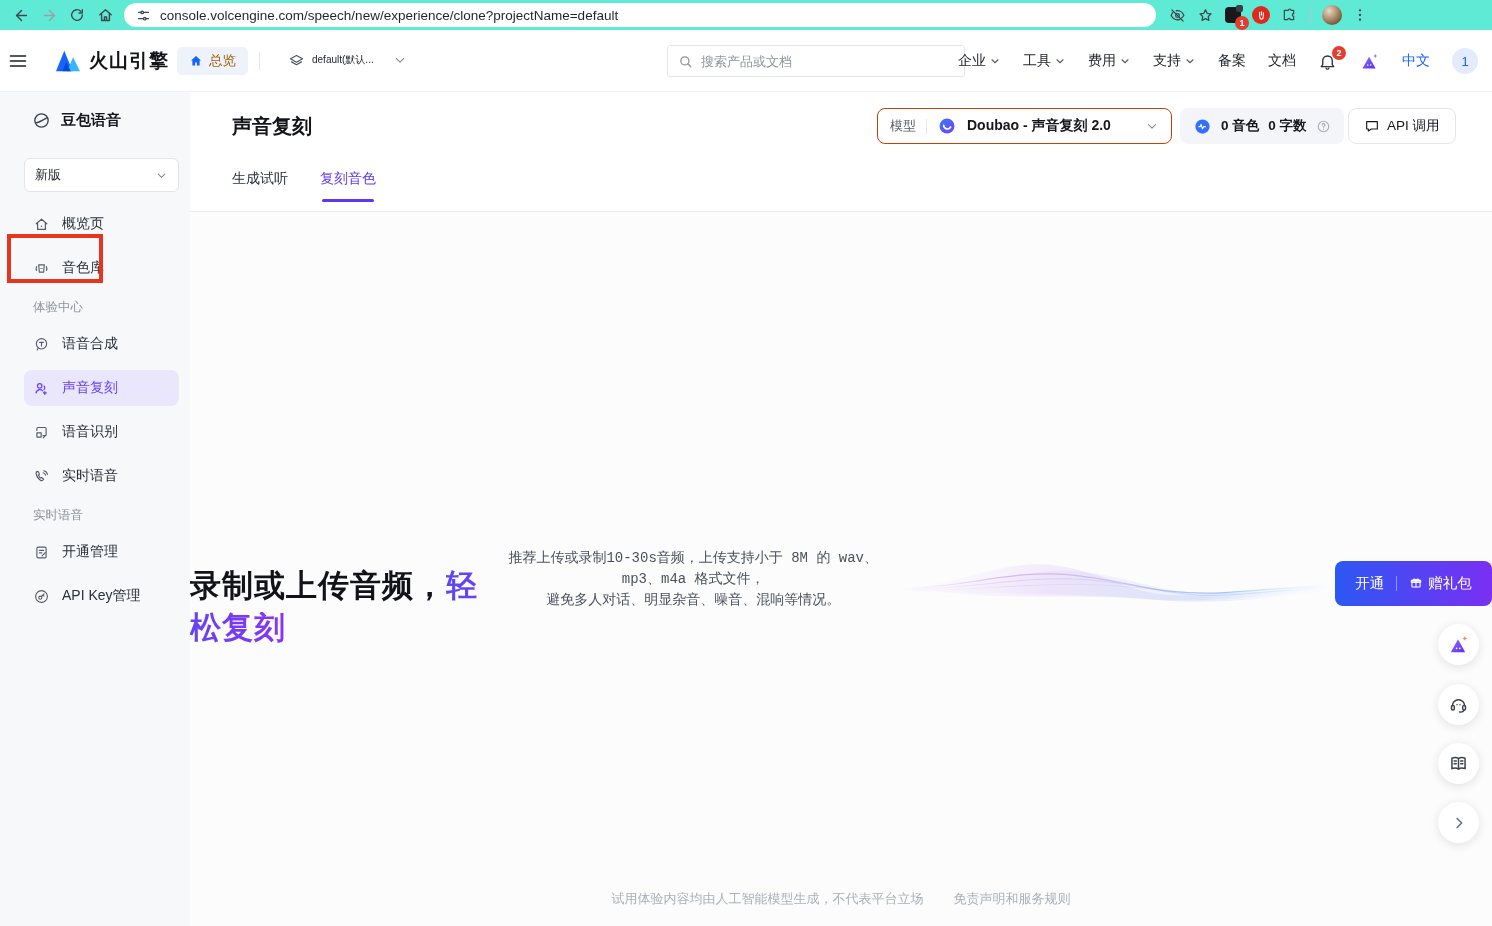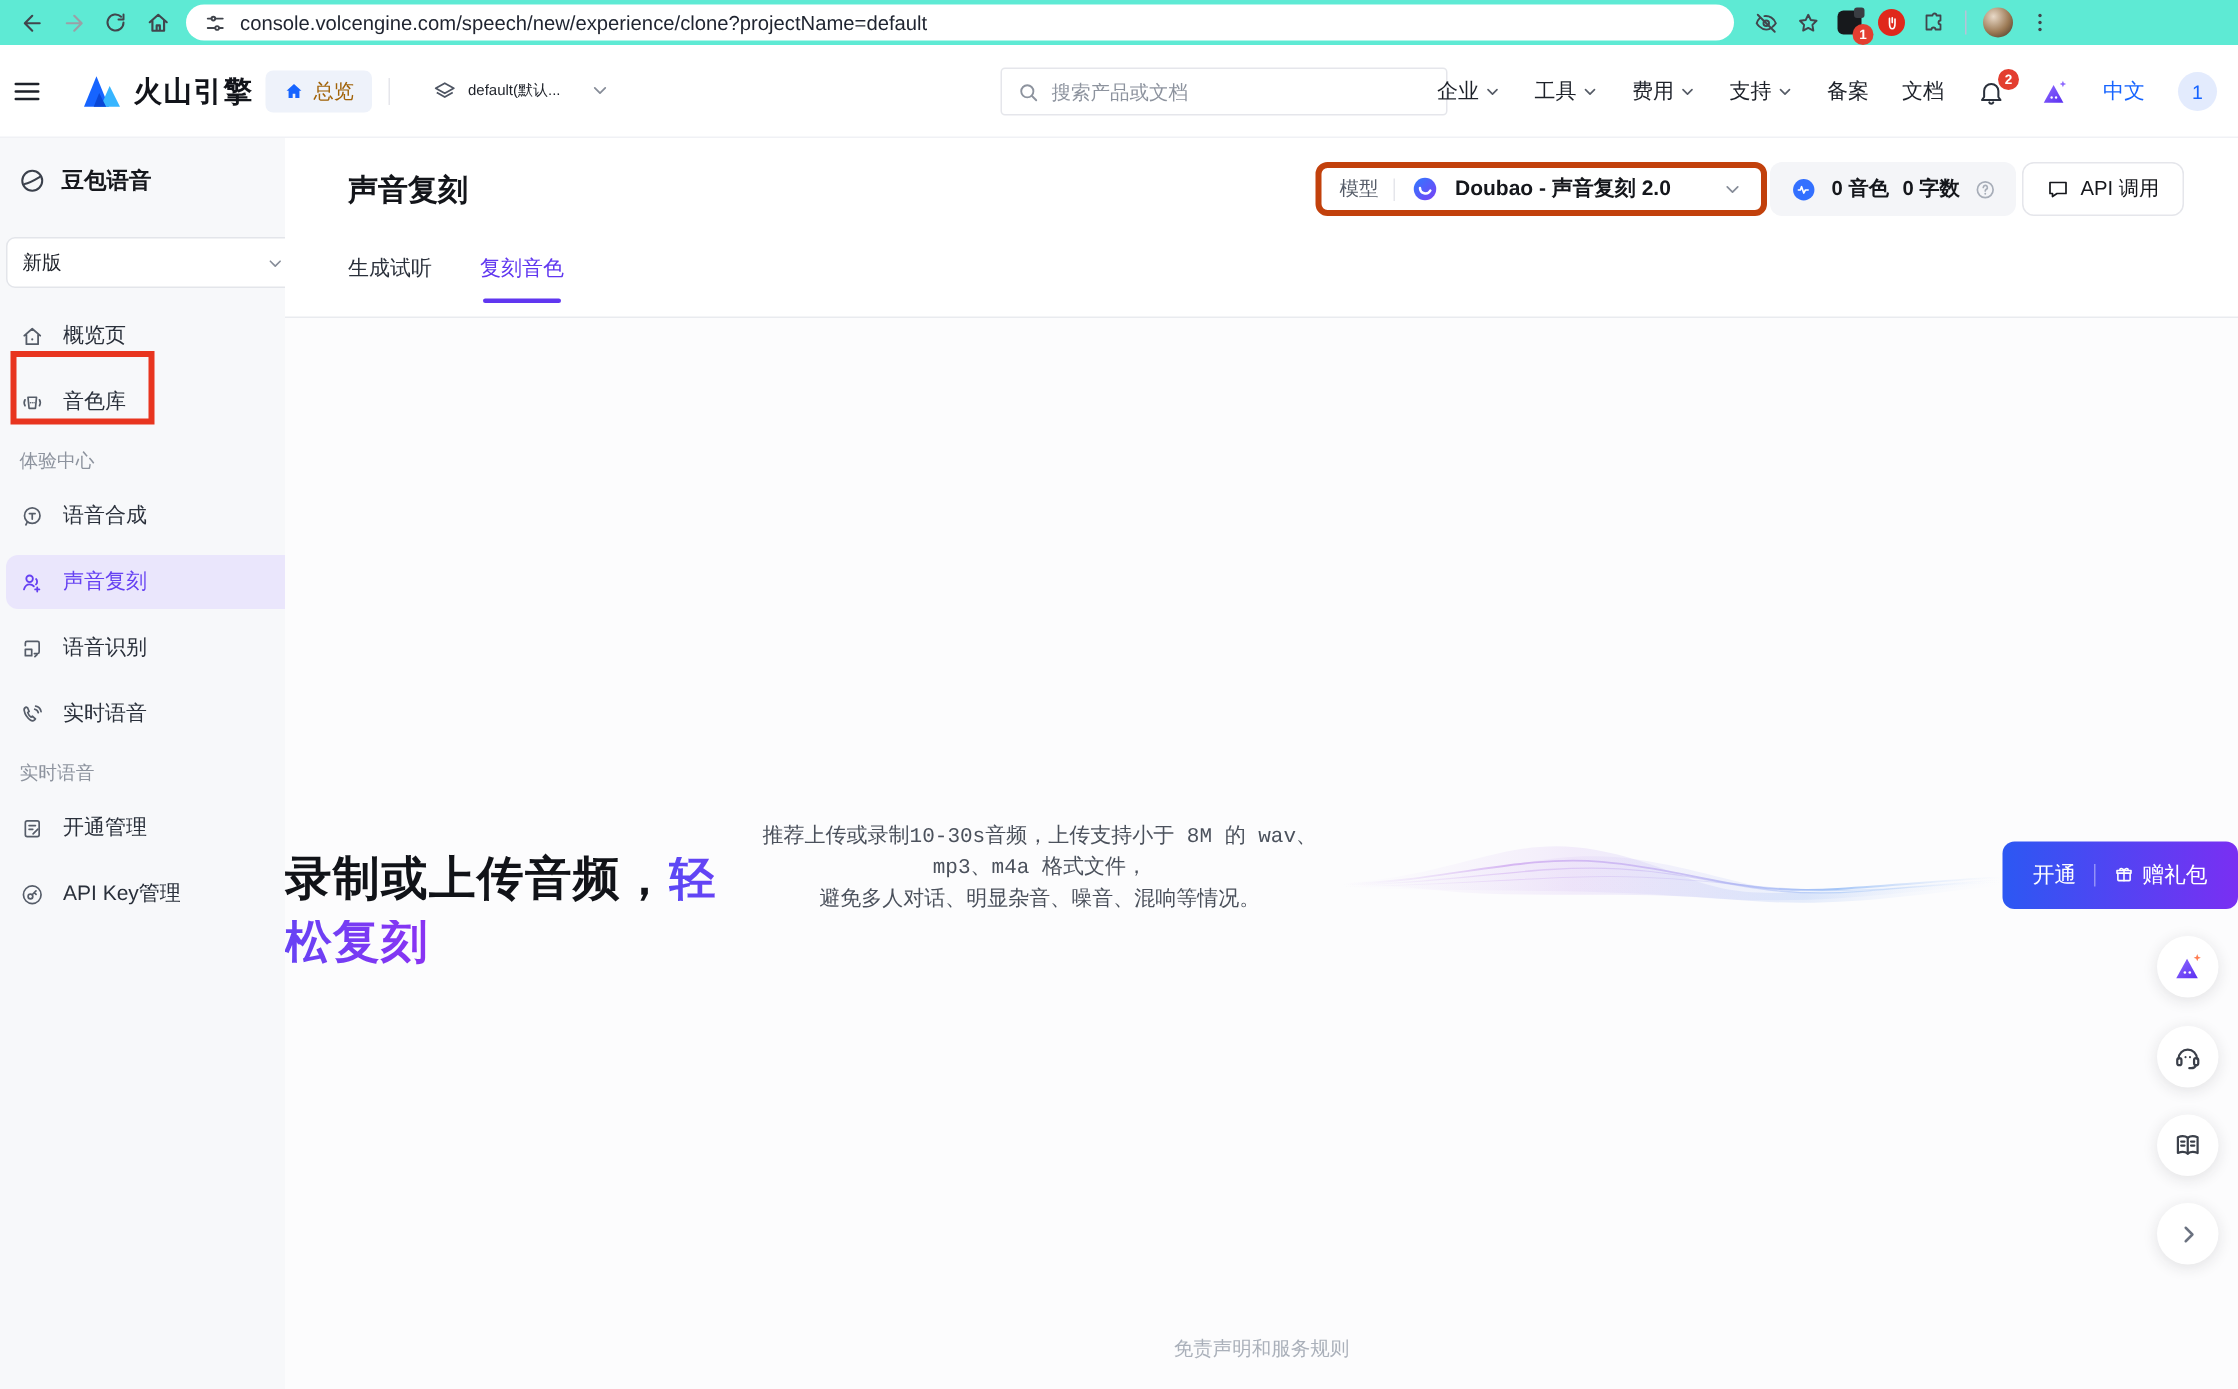--- a/index.html
+++ b/index.html
@@ -57,21 +57,21 @@
   .nav-right { position: absolute; right: 14px; top: 0; height: 62px; display: flex; align-items: center; gap: 22px; margin-left: 34px; }
   .nav-link { display: flex; align-items: center; gap: 3px; font-size: 14px; color: #1d2129; }
   .lang { color: #1664ff; font-size: 14px; }
   .user-avatar { width: 26px; height: 26px; border-radius: 50%; background: #e3ebfd; color: #1664ff;
     font-size: 13px; display: flex; align-items: center; justify-content: center; }
   .bell-wrap { position: relative; }
 
   
   .sidebar {
     position: absolute; top: 92px; left: 0; width: 206px; height: 834px;
-    background: #f7f8fa; border-right: 1px solid #0ea5e9; padding: 12px 4px 0;
+    background: #f7f8fa; border-right: 3px solid #0ea5e9; padding: 12px 24px 0;
   }
   .product-row { display: flex; align-items: center; gap: 10px; height: 32px; padding-left: 8px;
     font-size: 15px; font-weight: 600; color: #16181d; }
   .version-select {
     margin: 22px 0 14px; height: 34px; background: #fff; border: 1px solid #e3e5ea; border-radius: 6px;
     display: flex; align-items: center; justify-content: space-between; padding: 0 10px; font-size: 13px; color: #1d2129;
   }
   .side-item {
     height: 36px; margin-bottom: 8px; border-radius: 8px; display: flex; align-items: center;
     gap: 12px; padding-left: 9px; font-size: 14px; color: #2a303b;
@@ -84,21 +84,21 @@
   .annotation-box {
     position: absolute; left: 7px; top: 234px; width: 96px; height: 49px;
     border: 4px solid #e8351f; z-index: 20; pointer-events: none;
   }
 
   
   .main { position: absolute; top: 92px; left: 190px; width: 1302px; height: 834px; background: #fff; }
   .page-title { position: absolute; left: 42px; top: 21px; font-size: 20px; font-weight: 700; color: #13151a; }
   .model-group {
     position: absolute; left: 687px; top: 16px; height: 36px; background: #fff;
-    border: 4px solid #c2410c; border-radius: 8px; display: flex; align-items: center; gap: 10px; padding: 0 12px;
+    border: 1px solid #c2410c; border-radius: 8px; display: flex; align-items: center; gap: 10px; padding: 0 12px;
   }
   .model-label { font-size: 13px; color: #565d69; }
   .model-div { width: 1px; height: 15px; background: #e5e6eb; }
   .model-value { font-size: 14px; font-weight: 700; color: #15171c; }
   .stats-pill {
     position: absolute; left: 990px; top: 16px; height: 36px; background: #f4f5f8;
     border-radius: 8px; display: flex; align-items: center; gap: 9px; padding: 0 13px;
   }
   .stats-pill .stat { font-size: 13.5px; font-weight: 700; color: #15171c; }
   .api-btn {
@@ -503,20 +503,21 @@
       <span class="cta-div"></span>
       <span class="cta-right">
         <svg viewBox="0 0 24 24" width="14" height="14" fill="none" stroke="#fff" stroke-width="1.8" stroke-linecap="round" stroke-linejoin="round">
             <rect x="5" y="10.5" width="14" height="8.5" rx="1"></rect>
             <path d="M4 7.5h16v3H4zM12 7.5V19M12 7.5c-1.2-3.6-5.8-2.8-4.4-.2M12 7.5c1.2-3.6 5.8-2.8 4.4-.2"></path>
           </svg>
         <span>赠礼包</span>
       </span>
     </button>
     <div class="page-footer">
+      <span>试用体验内容均由人工智能模型生成，不代表平台立场</span>
       <span>免责声明和服务规则</span>
     </div>
   </div>
 </div>
 
 <div class="float-col">
   <div class="float-btn">
     <svg viewBox="0 0 24 24" width="23" height="23">
       <defs>
           <linearGradient id="gm2" x1="0" y1="0" x2="1" y2="1">

